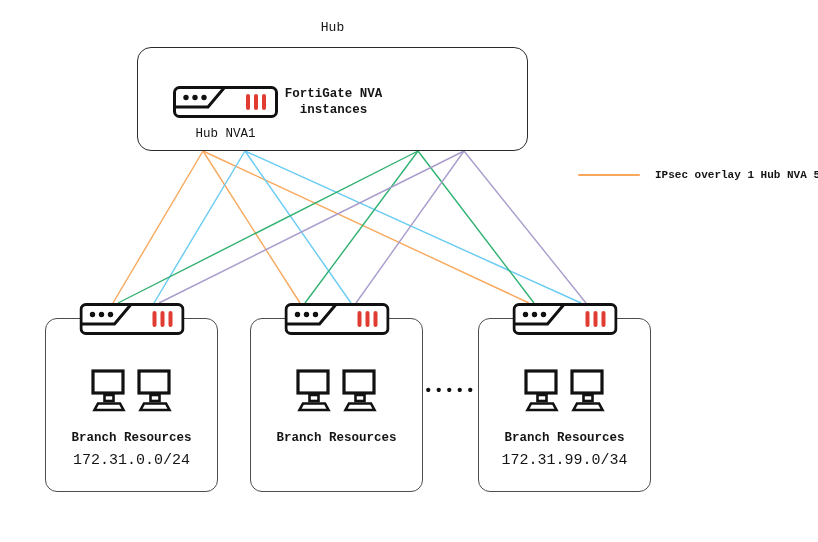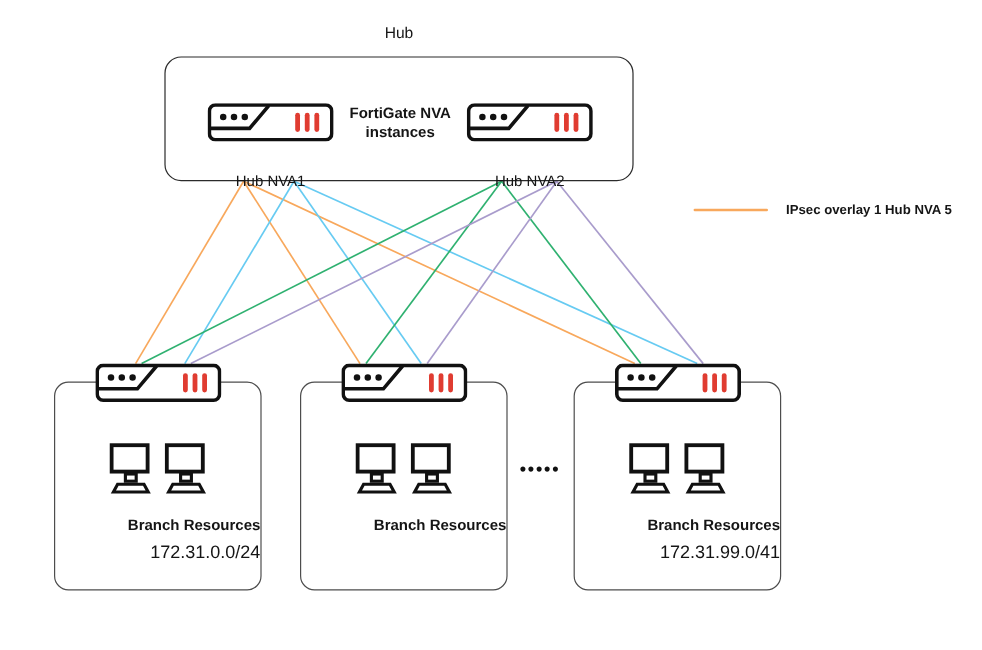--- a/index.html
+++ b/index.html
@@ -1,51 +1,51 @@
 <!DOCTYPE html>
 <html style="--fortigate-red: #E03C31;"><head>
 <meta charset="utf-8">
 <style>
   html,body { margin:0; padding:0; background:#ffffff; }
   .canvas {
     position:relative; width:818px; height:542px; background:#fff;
-    font-family:Liberation Sans, sans-serif; overflow:hidden; color:#111;
+    font-family:Liberation Mono, monospace; overflow:hidden; color:#111;
   }
   
   #edge-layer { position:absolute; left:0; top:0; width:818px; height:542px; pointer-events:none; }
 
   
   .hub-title {
     position:absolute; left:137px; top:20px; width:391px; text-align:center;
     font-size:13px; color:#151515;
   }
   .hub-box {
     position:absolute; left:137px; top:47px; width:391px; height:104px;
     border:1.5px solid #2b2b2b; border-radius:14px; background:#fff; box-sizing:border-box;
   }
   .nva { position:absolute; width:105px; text-align:center; }
   .nva-hub1 { left:35px;  top:38px; }
   .nva-hub2 { left:251px; top:38px; }
-  .nva-label { margin-top:21px; font-size:12.5px; color:#151515; white-space:nowrap; }
+  .nva-label { margin-top:4px; font-size:12.5px; color:#151515; white-space:nowrap; }
   .hub-center-label {
     position:absolute; left:140px; top:37px; width:111px; height:34px;
     display:flex; flex-direction:column; align-items:center; justify-content:center;
     font-size:12.5px; font-weight:700; line-height:1.3; text-align:center; color:#151515;
   }
 
   
   .legend { position:absolute; left:578px; top:169px; display:flex; flex-direction:column; gap:7px; }
   .legend-row { display:flex; align-items:center; height:12.5px; }
   .legend-swatch { width:62px; height:2px; border-radius:1px; background:#999; flex:0 0 auto; }
   .legend-label { margin-left:15px; font-size:11px; font-weight:700; white-space:nowrap; color:#151515; }
 
   
   .branch {
     position:absolute; top:318px; width:173px; height:174px; box-sizing:border-box;
-    border:1.2px solid #4d4d4d; border-radius:12px; background:#fff; text-align:right;
+    border:1.2px solid #4d4d4d; border-radius:12px; background:#fff; text-align:center;
   }
   .branch-0 { left:45px; }
   .branch-1 { left:250px; }
   .branch-2 { left:478px; }
   .branch-nva { position:absolute; left:50%; transform:translateX(-50%); top:-16px; }
   .monitors { margin-top:50px; display:flex; justify-content:center; gap:10px; }
   .branch-name { margin-top:18px; font-size:12.5px; font-weight:700; color:#151515; }
   .branch-subnet { margin-top:7px; font-size:15px; color:#151515; }
 
   .gap-dots {
@@ -103,26 +103,20 @@
           <use href="#sym-fortigate"></use>
         </svg>
       <div class="nva-label">Hub NVA1</div>
     </div>
 
     <div class="hub-center-label">
       <span>FortiGate NVA</span>
       <span>instances</span>
     </div>
 
-    <div class="nva nva-hub2">
-      <svg width="105" height="32">
-          <use href="#sym-fortigate"></use>
-        </svg>
-      <div class="nva-label">Hub NVA2</div>
-    </div>
   </div>
 
   <div class="legend">
     <div class="legend-row">
       <div class="legend-swatch" style="background: rgb(248, 168, 92);"></div>
       <div class="legend-label">IPsec overlay 1 Hub NVA 5</div>
     </div>
   </div>
 
   <div class="branch branch-0">
@@ -164,16 +158,16 @@
       </svg>
     <div class="monitors">
       <svg width="36" height="44">
           <use href="#sym-monitor"></use>
         </svg>
       <svg width="36" height="44">
           <use href="#sym-monitor"></use>
         </svg>
     </div>
     <div class="branch-name">Branch Resources</div>
-    <div class="branch-subnet">172.31.99.0/41</div>
+    <div class="branch-subnet">172.31.99.0/34</div>
   </div>
 
 </div>
 
 </body></html>

